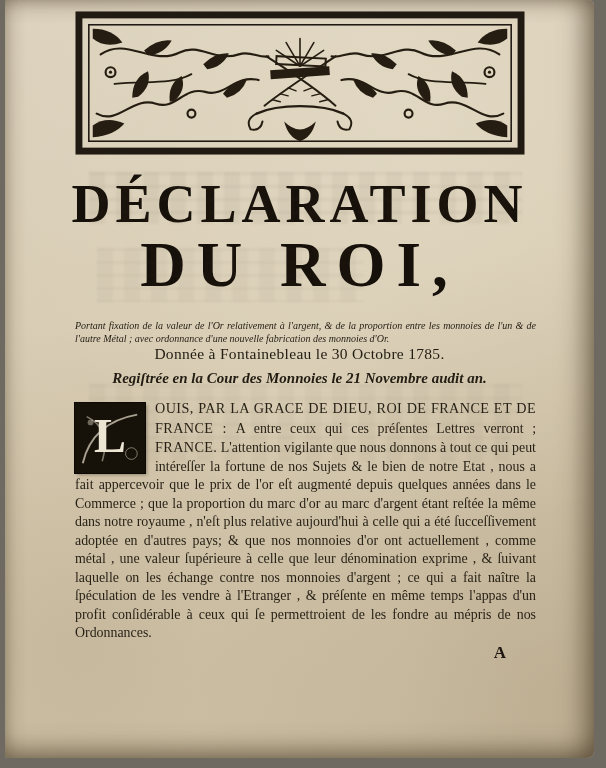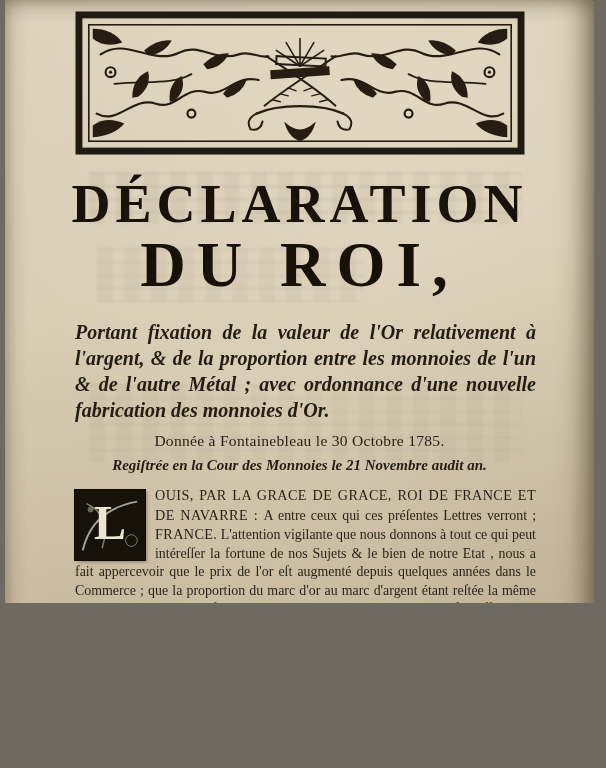--- a/index.html
+++ b/index.html
@@ -1,17 +1,17 @@
 <!DOCTYPE html>
 <html><head>
 <meta charset="utf-8">
 <style>
   html,body{margin:0;padding:0;background:#6e6a62;}
   body{width:606px;height:768px;overflow:hidden;font-family:"Liberation Serif","DejaVu Serif",serif;}
-  .scene{position:relative;width:606px;height:603px;background:#6e6a62;overflow:hidden;}
+  .scene{position:relative;width:606px;height:768px;background:#6e6a62;overflow:hidden;}
   .paper{
     position:absolute;left:5px;top:0;width:589px;height:758px;
     border-radius:2px 5px 7px 3px;
     background:
       radial-gradient(120% 90% at 70% 18%, rgba(255,250,235,.22), transparent 60%),
       radial-gradient(80% 60% at 12% 85%, rgba(120,95,60,.14), transparent 70%),
       radial-gradient(100% 100% at 92% 92%, rgba(110,85,55,.18), transparent 60%),
       linear-gradient(160deg,#ddd3be 0%,#d7cbb2 45%,#cfc2a6 100%);
     box-shadow:
       inset -18px 0 26px -8px rgba(70,55,35,.55),
@@ -29,23 +29,23 @@
   .ghost2{top:248px;height:54px;opacity:.22;left:92px;right:230px;}
   .ghost3{top:384px;height:78px;opacity:.20;}
 
   .headpiece{width:450px;height:146px;margin:10px auto 0;display:block;}
   .headpiece svg{width:100%;height:100%;display:block;}
 
   .titleblock{text-align:center;color:#16100a;}
   .t1{display:block;font-size:54px;font-weight:bold;letter-spacing:5px;margin-top:14px;line-height:1.02;}
   .t2{display:block;font-size:63px;font-weight:bold;letter-spacing:11px;margin-top:0;line-height:1.04;}
 
-  .subtitle{margin:10px 58px 0 70px;font-style:italic;font-weight:700;font-size:20px;
+  .subtitle{margin:10px 58px 0 70px;font-style:italic;font-weight:400;font-size:10px;
     line-height:1.3;text-align:justify;color:#221c12;}
-  .dateline{margin:9px 0 0;text-align:center;font-size:15.5px;letter-spacing:.3px;color:#221c12;}
+  .dateline{margin:0 0 0;text-align:center;font-size:15.5px;letter-spacing:.3px;color:#221c12;}
   .registration{margin:7px 0 12px;text-align:center;font-style:italic;font-weight:600;font-size:15px;color:#221c12;}
 
   .bodytext{margin:9px 58px 0 70px;font-size:13.9px;line-height:1.33;text-align:justify;color:#251f14;}
   .caps{font-size:14.2px;letter-spacing:.4px;}
   .dropcap{float:left;width:70px;height:70px;margin:4px 10px 2px 0;position:relative;
     background:#171209;box-shadow:0 0 0 1px #0c0903, 2px 2px 3px rgba(60,45,25,.4);}
   .dropcap svg{position:absolute;inset:0;width:100%;height:100%;}
   .dc-letter{position:absolute;left:50%;top:50%;transform:translate(-50%,-54%);
     font-size:48px;font-weight:bold;color:#ece5d4;line-height:1;}
 
@@ -110,21 +110,21 @@
     <div class="bodytext">
       <span class="dropcap">
         <svg viewBox="0 0 72 72">
           <path d="M8,62 C14,36 30,18 64,12" stroke="#d9d2bf" stroke-width="2" fill="none" opacity=".75"></path>
           <path d="M12,14 C30,22 34,40 28,60" stroke="#d9d2bf" stroke-width="1.6" fill="none" opacity=".55"></path>
           <circle cx="58" cy="52" r="6" stroke="#d9d2bf" fill="none" opacity=".55"></circle>
           <circle cx="16" cy="20" r="3" fill="#d9d2bf" opacity=".45"></circle>
         </svg>
         <span class="dc-letter">L</span>
       </span>
-      <span class="caps">OUIS, PAR LA GRACE DE GRACE, ROI DE FRANCE ET DE NAVARRE : </span>
+      <span class="caps">OUIS, PAR LA GRACE DE DIEU, ROI DE FRANCE ET DE FRANCE : </span>
       <span>A entre ceux qui ces préſentes Lettres verront ; </span>
       <span class="caps">FRANCE.</span>
       <span> L'attention vigilante que nous donnons à tout ce qui peut intéreſſer la fortune de nos Sujets &amp; le bien de notre Etat , nous a fait appercevoir que le prix de l'or eſt augmenté depuis quelques années dans le Commerce ; que la proportion du marc d'or au marc d'argent étant reſtée la même dans notre royaume , n'eſt plus relative aujourd'hui à celle qui a été ſucceſſivement adoptée en d'autres pays; &amp; que nos monnoies d'or ont actuellement , comme métal , une valeur ſupérieure à celle que leur dénomination exprime , &amp; ſuivant laquelle on les échange contre nos monnoies d'argent ; ce qui a fait naître la ſpéculation de les vendre à l'Etranger , &amp; préſente en même temps l'appas d'un profit conſidérable à ceux qui ſe permettroient de les fondre au mépris de nos Ordonnances.</span>
     </div>
 
     <div class="catchword">A</div>
 
   </div>
 </div>
 

